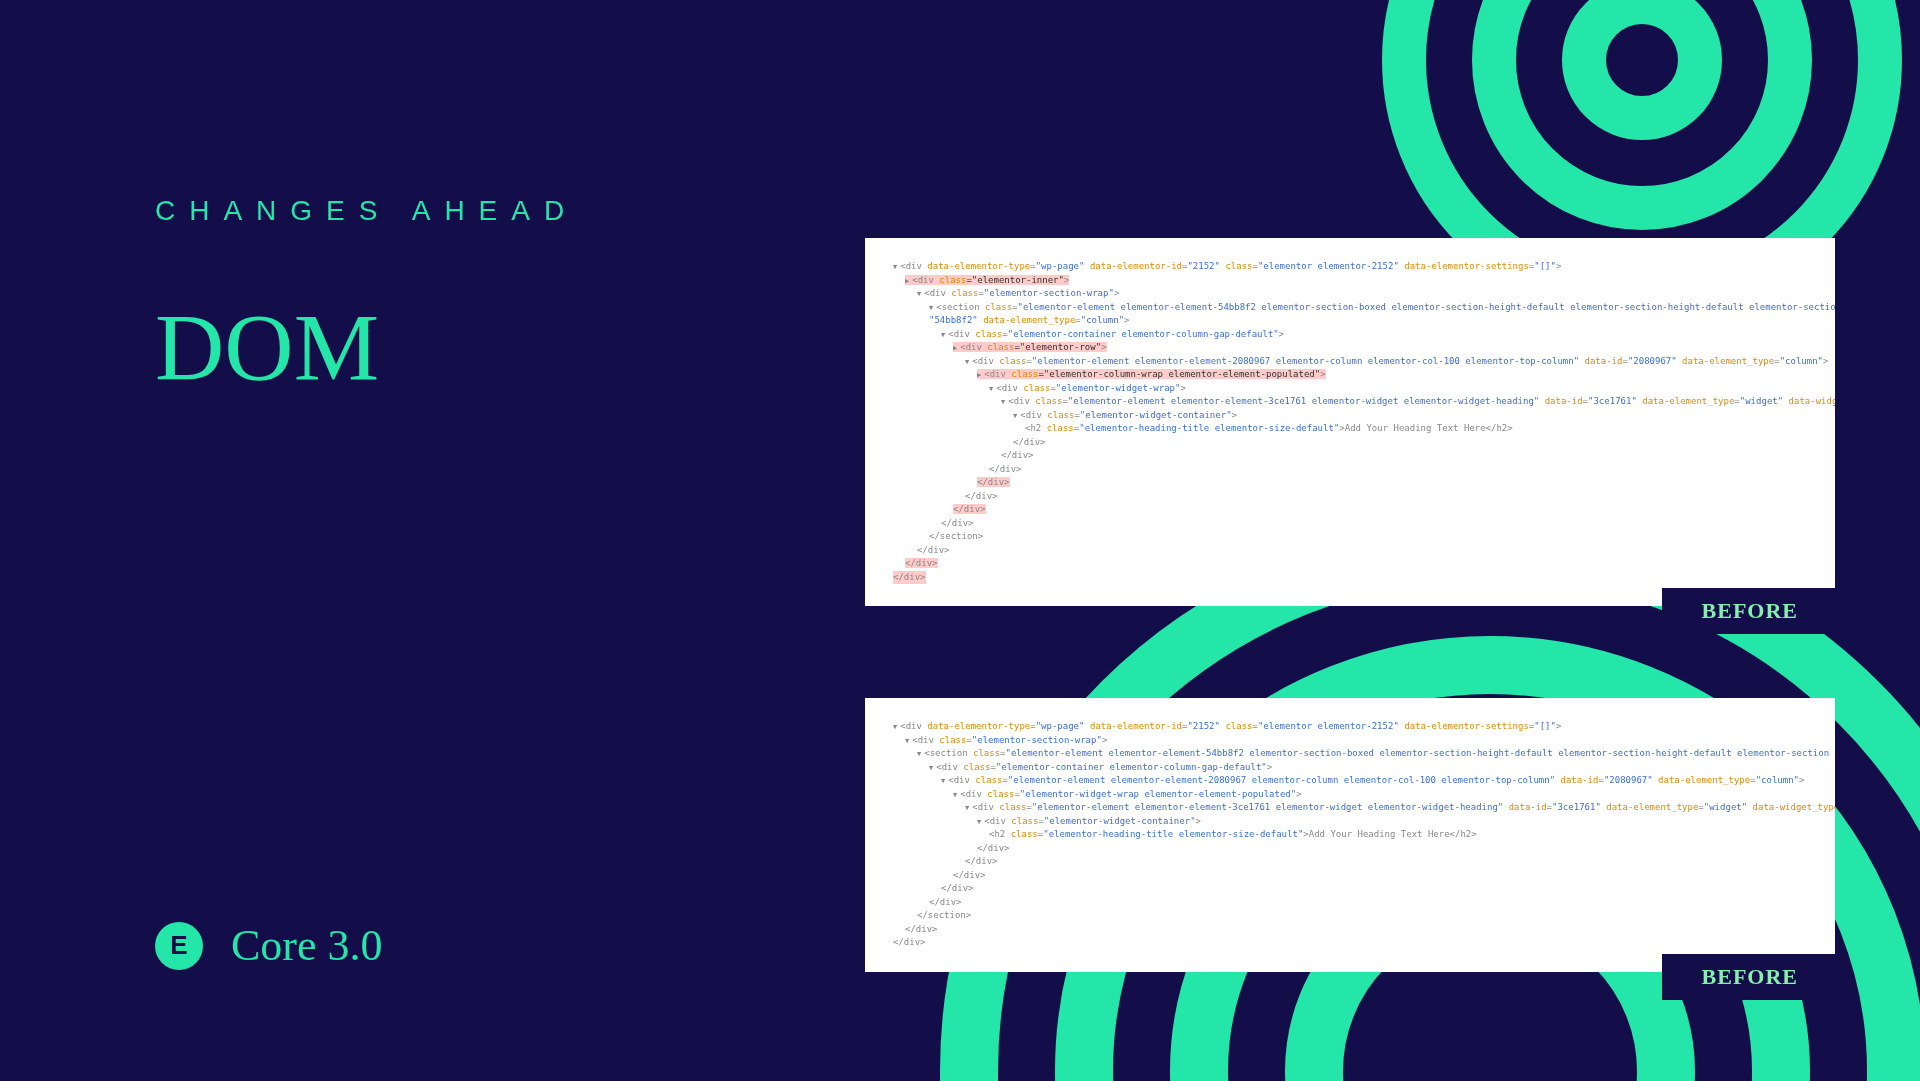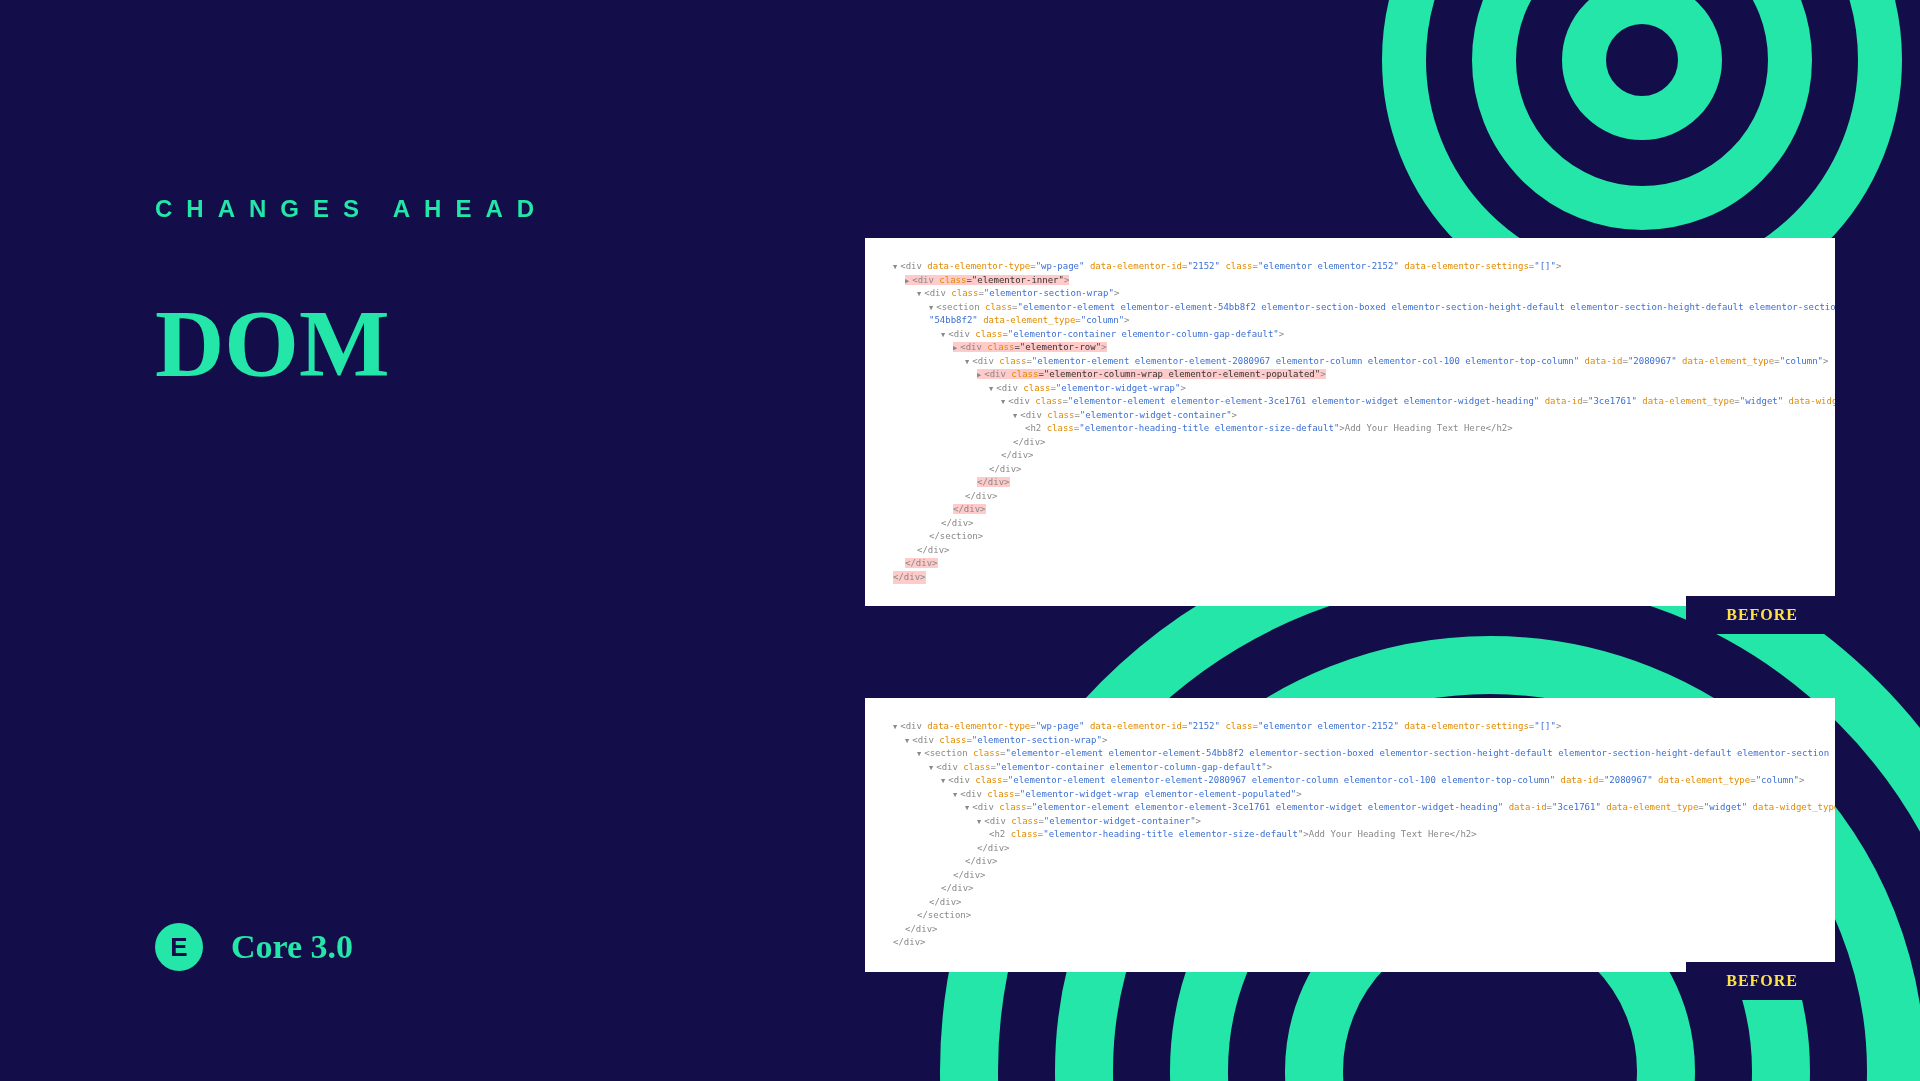--- a/index.html
+++ b/index.html
@@ -12,37 +12,37 @@
 .rings-top .r3{width:160px;height:160px;top:180px;left:180px}
 
 .rings-bottom{position:absolute;bottom:-540px;right:-120px;width:1100px;height:1100px}
 .rings-bottom .ring{position:absolute;border-radius:50%;border:58px solid #23e6a8}
 .rings-bottom .r1{width:1100px;height:1100px;top:0;left:0}
 .rings-bottom .r2{width:870px;height:870px;top:115px;left:115px}
 .rings-bottom .r3{width:640px;height:640px;top:230px;left:230px}
 .rings-bottom .r4{width:410px;height:410px;top:345px;left:345px}
 
 .left{position:absolute;left:155px;top:195px;color:#23e6a8;z-index:5}
-.eyebrow{font-family:'Segoe UI',Arial,sans-serif;font-size:24px;letter-spacing:14px;font-weight:700}
-.title{font-size:96px;line-height:1.06;font-weight:700;margin-top:70px;font-family:Georgia,serif}
+.eyebrow{font-family:'Segoe UI',Arial,sans-serif;font-size:28px;letter-spacing:14px;font-weight:400}
+.title{font-size:96px;line-height:1.06;font-weight:400;margin-top:70px;font-family:Georgia,serif}
 .footer{position:absolute;left:155px;bottom:110px;display:flex;align-items:center;gap:28px;color:#23e6a8;z-index:5}
 .logo{width:48px;height:48px;border-radius:50%;background:#23e6a8;display:flex;align-items:center;justify-content:center;color:#130d49;font-weight:900;font-family:Arial,sans-serif;font-size:26px}
-.version{font-size:34px;font-weight:700}
+.version{font-size:44px;font-weight:400}
 
 .panels{position:absolute;right:85px;top:238px;width:970px;z-index:10}
 .code-panel{background:#fff;padding:22px 28px;font-family:Monaco,Menlo,Consolas,monospace;font-size:9px;line-height:1.5;color:#888;overflow:hidden;white-space:nowrap;position:relative}
 .code-panel .line{display:block}
 .hl{background:#ffcaca;color:#333}
 .attr{color:#e08a00}
 .val{color:#3b6fd4}
 .punct{color:#888}
 .tri::before{content:"▼";font-size:7px;margin-right:3px;color:#888}
 .tri-r::before{content:"▶";font-size:7px;margin-right:3px;color:#888}
 
-.label-tab{position:absolute;right:-3px;bottom:-28px;background:#130d49;color:#fde047;font-family:Georgia,serif;font-size:16px;font-weight:600;padding:10px 40px;letter-spacing:1px}
+.label-tab{position:absolute;right:-3px;bottom:-28px;background:#130d49;color:#86efac;font-family:Georgia,serif;font-size:22px;font-weight:600;padding:10px 40px;letter-spacing:1px}
 .panel-wrap{position:relative;margin-bottom:92px}
 .panel-wrap:last-child{margin-bottom:0}
 .i1{padding-left:12px}.i2{padding-left:24px}.i3{padding-left:36px}.i4{padding-left:48px}.i5{padding-left:60px}.i6{padding-left:72px}.i7{padding-left:84px}.i8{padding-left:96px}.i9{padding-left:108px}
 </style>
 </head>
 <body>
 
 <div class="rings-top">
   <div class="ring r1"></div>
     <div class="ring r2"></div>

